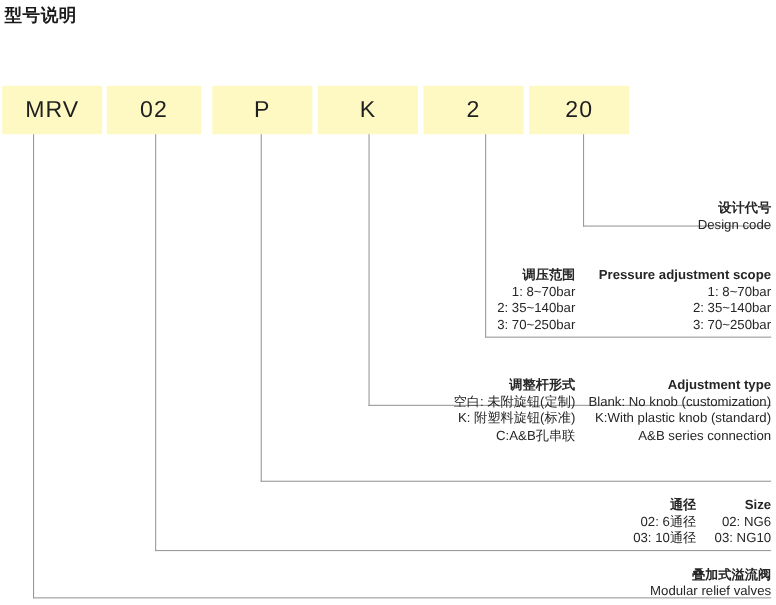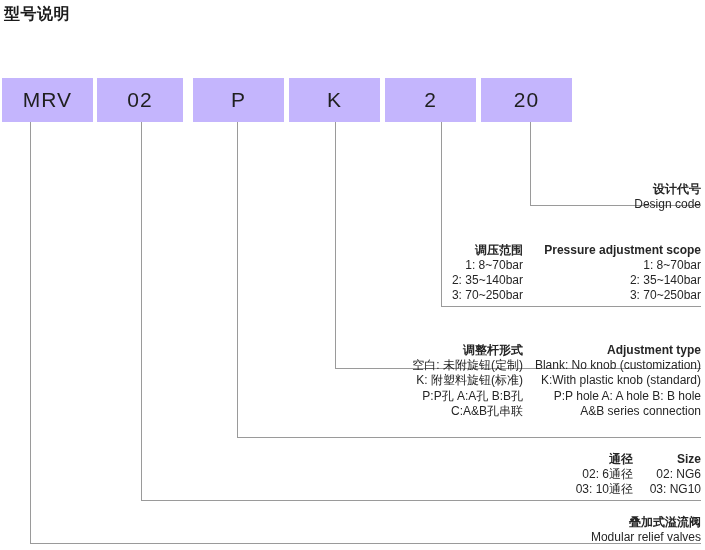--- a/index.html
+++ b/index.html
@@ -29,21 +29,21 @@
   
   #code-row {
     position: absolute;
     left: 0; top: 78px;
     width: 705px; height: 44px;
   }
   .code-box {
     position: absolute;
     top: 0;
     height: 44px;
-    background: #c4b5fd;
+    background: #fef9c3;
     display: flex;
     align-items: center;
     justify-content: center;
     font-size: 21px;
     letter-spacing: 1px;
     color: #1f1f1f;
   }
 
   
   .vline {
@@ -146,23 +146,20 @@
   <span class="row">
     <span class="cn">空白: 未附旋钮(定制)</span><span class="en">Blank: No knob (customization)</span>
   </span>
   <span class="row">
     <span class="cn">K: 附塑料旋钮(标准)</span><span class="en">K:With plastic knob (standard)</span>
   </span>
 </div>
 
 <div class="desc cols-c" style="top:389px;">
   <span class="row">
-    <span class="cn">P:P孔  A:A孔  B:B孔</span><span class="en">P:P hole   A: A hole   B: B hole</span>
-  </span>
-  <span class="row">
     <span class="cn">C:A&amp;B孔串联</span><span class="en">A&amp;B series connection</span>
   </span>
 </div>
 
 <div class="desc cols-d" style="top:452px;">
   <span class="row head">
     <span class="cn">通径</span><span class="en">Size</span>
   </span>
   <span class="row">
     <span class="cn">02: 6通径</span><span class="en">02: NG6</span>

